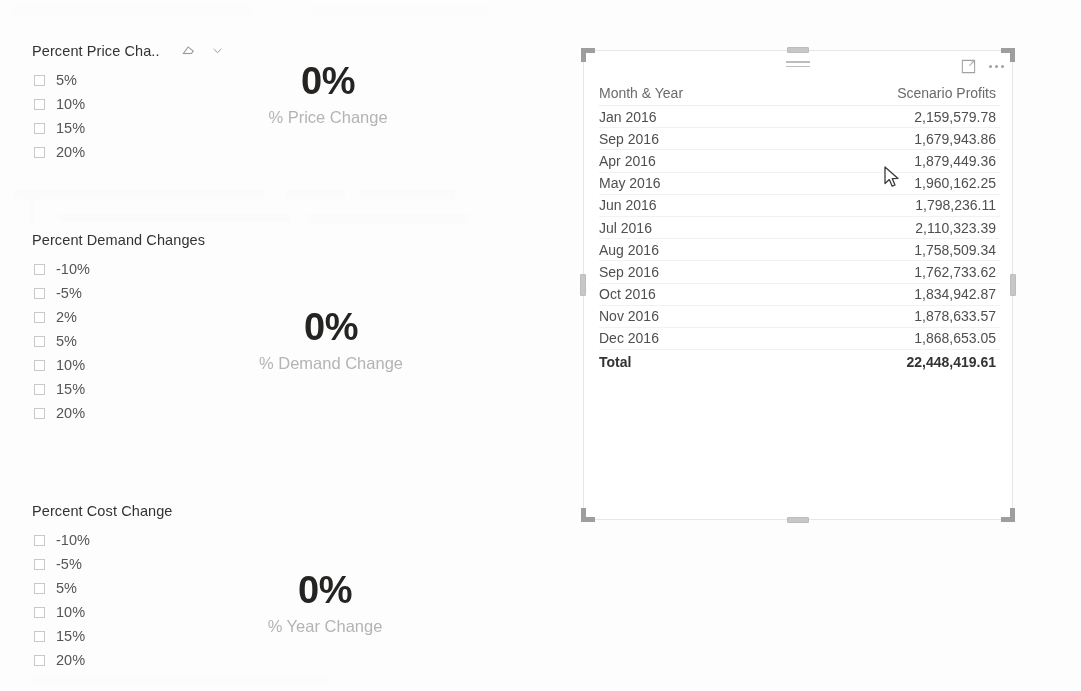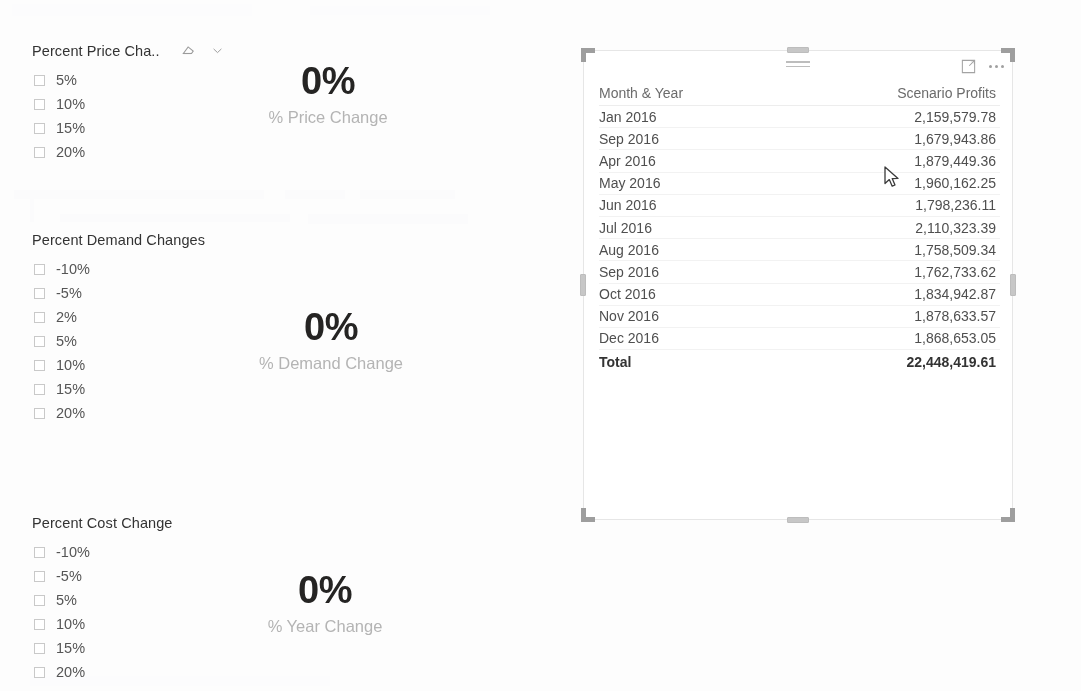--- a/index.html
+++ b/index.html
@@ -193,21 +193,21 @@
         <span class="cb"></span>
         <span class="sl-label">15%</span>
       </div>
       <div class="sl-item">
         <span class="cb"></span>
         <span class="sl-label">20%</span>
       </div>
     </div>
   </div>
 
-  <div class="slicer" style="left:32px;top:503px;margin-top:12px;">
+  <div class="slicer" style="left:32px;top:503px;">
     <div class="slicer-head">
       <span class="slicer-title">Percent Cost Change</span>
     </div>
     <div class="items">
       <div class="sl-item">
         <span class="cb"></span>
         <span class="sl-label">-10%</span>
       </div>
       <div class="sl-item">
         <span class="cb"></span>

